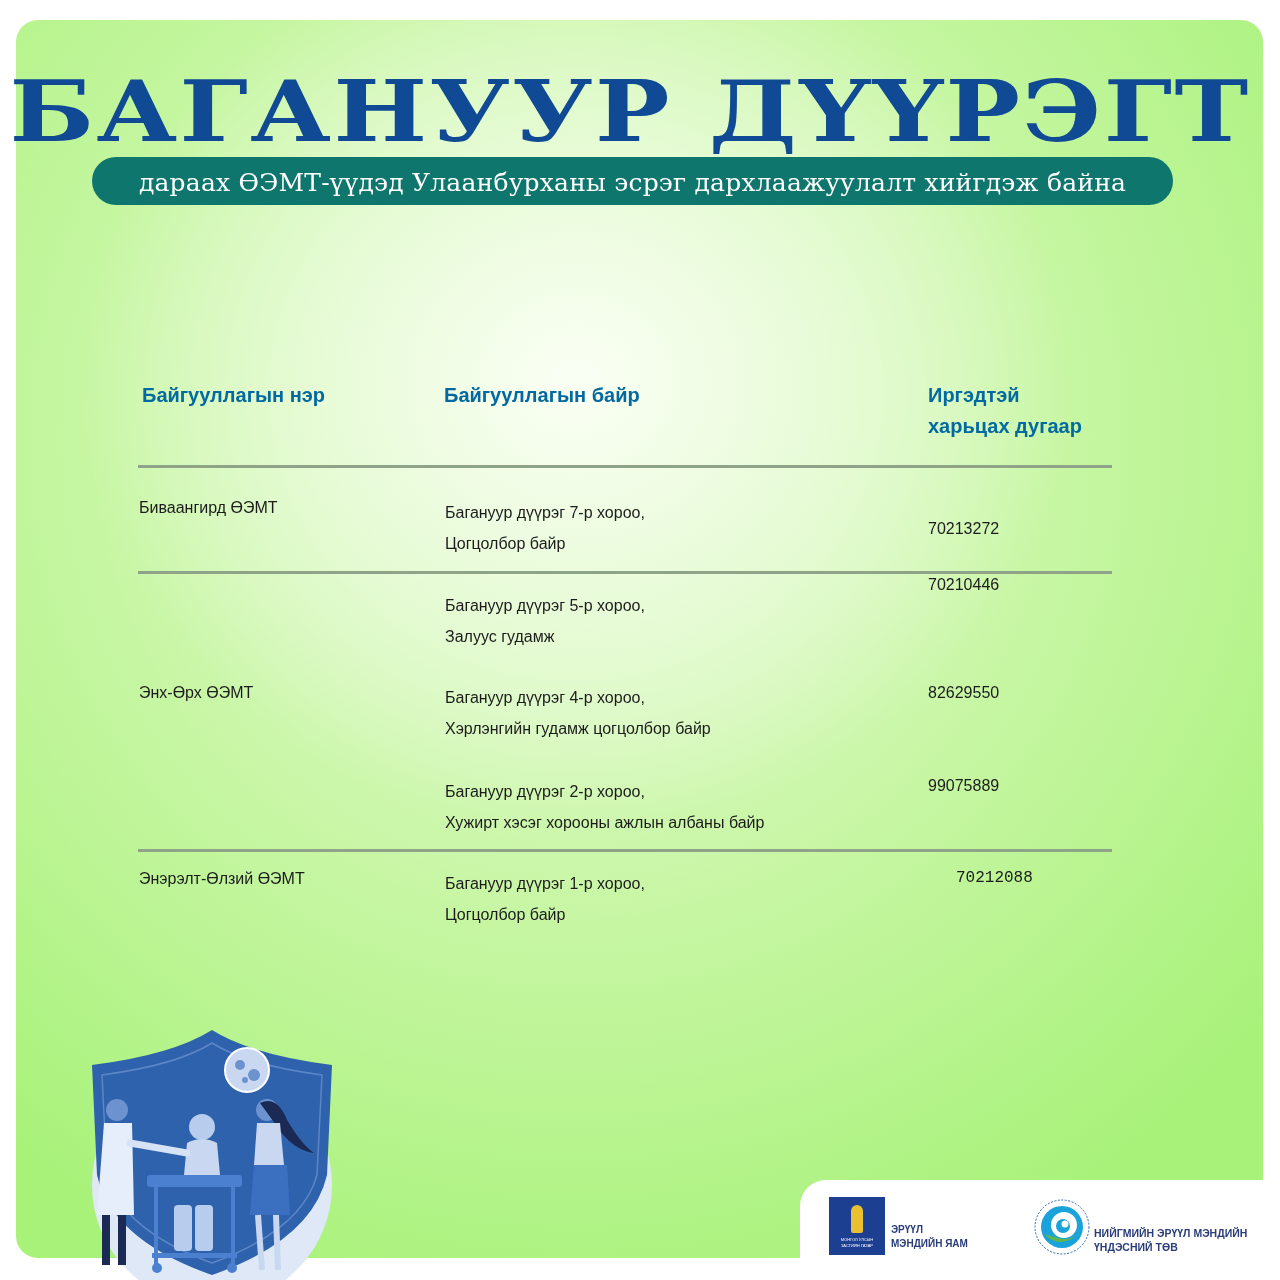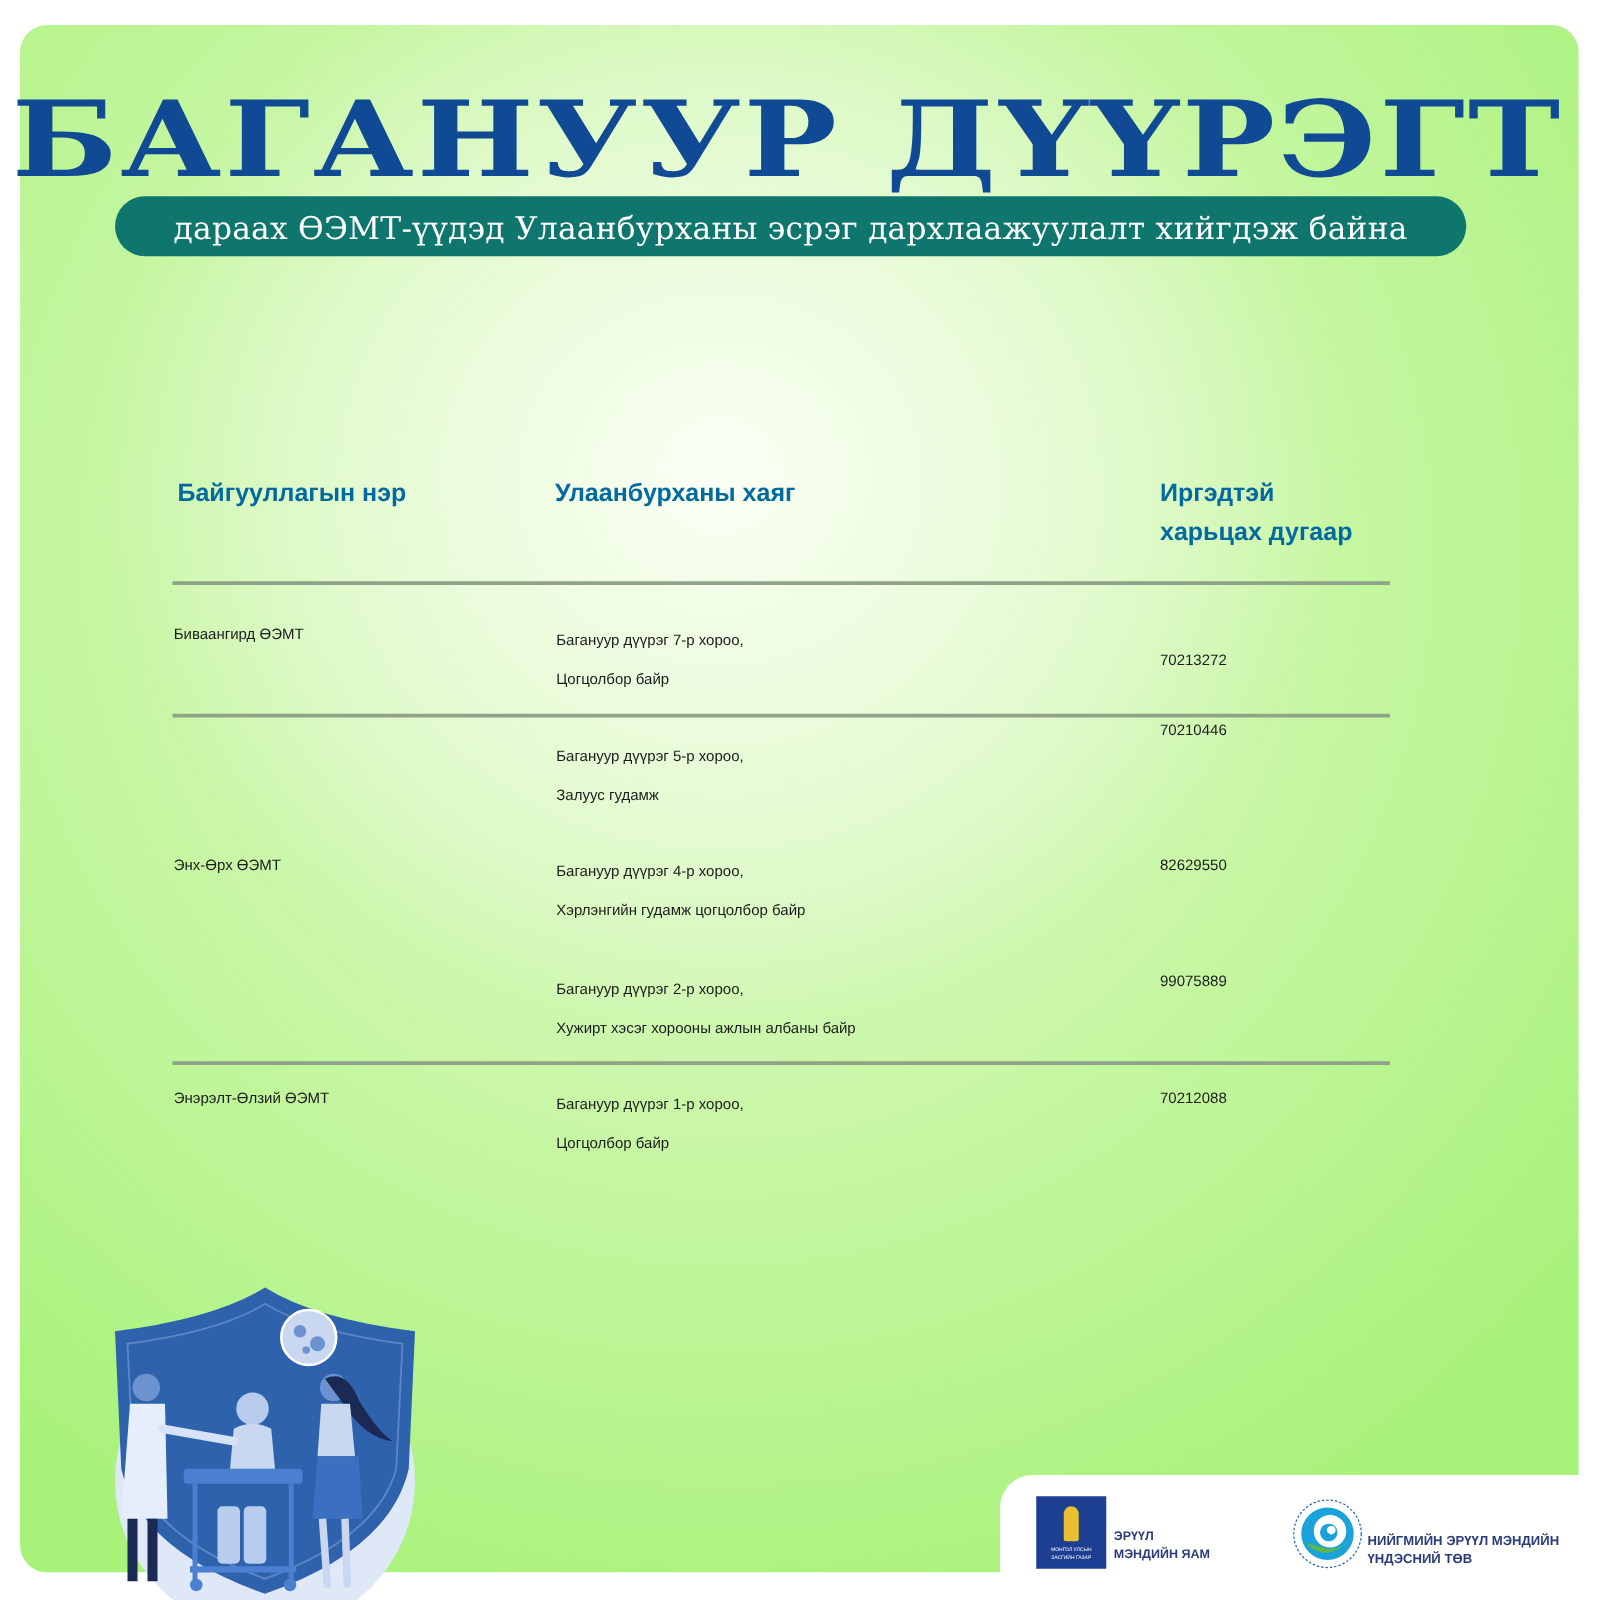--- a/index.html
+++ b/index.html
@@ -32,21 +32,21 @@
   }
   .pill span {
     font-family: "DejaVu Serif", serif; color: #ffffff; font-size: 25px;
     letter-spacing: 0.2px; padding-top: 2px;
   }
 
   .th {
     position: absolute; font-weight: bold; font-size: 20px; color: #0369a1;
     line-height: 32px;
   }
-  .td { position: absolute; font-size: 12px; color: #1c1c1c; line-height: 31px; }
+  .td { position: absolute; font-size: 16px; color: #1c1c1c; line-height: 31px; }
   .divider {
     position: absolute; left: 138px; width: 974px; height: 3px;
     background: #8fa388;
   }
 
   .illustration { position: absolute; left: 62px; top: 1025px; width: 300px; height: 255px; }
   .logo1 { position: absolute; left: 829px; top: 1197px; }
   .logo1-box { position: absolute; left: 0; top: 0; width: 56px; height: 58px; background: #1d3f92; }
   .logo1-text { position: absolute; left: 62px; top: 26px; font-size: 10px; font-weight: bold; color: #2a3d7a; line-height: 14px; white-space: nowrap; }
   .logo2 { position: absolute; left: 1032px; top: 1196px; }
@@ -57,21 +57,21 @@
 
 <div class="card"></div>
 <div class="card-notch"></div>
 
 <div class="title">БАГАНУУР ДҮҮРЭГТ</div>
 <div class="pill">
   <span>дараах ӨЭМТ-үүдэд Улаанбурханы эсрэг дархлаажуулалт хийгдэж байна</span>
 </div>
 
 <div class="th" style="left:142px;top:379px;">Байгууллагын нэр</div>
-<div class="th" style="left:444px;top:379px;">Улаанбурханы хаяг</div>
+<div class="th" style="left:444px;top:379px;">Байгууллагын байр</div>
 <div class="th" style="left:928px;top:379px;">Иргэдтэй</div>
 <div class="th" style="left:928px;top:410px;">харьцах дугаар</div>
 
 <div class="divider" style="top:465px;"></div>
 
 <div class="td" style="left:139px;top:492px;">Биваангирд ӨЭМТ</div>
 <div class="td" style="left:445px;top:497px;">Багануур дүүрэг 7-р хороо,</div>
 <div class="td" style="left:445px;top:528px;">Цогцолбор байр</div>
 <div class="td" style="left:928px;top:513px;">70213272</div>
 
@@ -89,21 +89,21 @@
 
 <div class="td" style="left:445px;top:776px;">Багануур дүүрэг 2-р хороо,</div>
 <div class="td" style="left:445px;top:807px;">Хужирт хэсэг хорооны ажлын албаны байр</div>
 <div class="td" style="left:928px;top:770px;">99075889</div>
 
 <div class="divider" style="top:849px;"></div>
 
 <div class="td" style="left:139px;top:863px;">Энэрэлт-Өлзий ӨЭМТ</div>
 <div class="td" style="left:445px;top:868px;">Багануур дүүрэг 1-р хороо,</div>
 <div class="td" style="left:445px;top:899px;">Цогцолбор байр</div>
-<div class="td" style="left:928px;top:863px;">70212088</div>
+<div class="td" style="left:956px;top:863px;font-family:Liberation Mono, monospace;">70212088</div>
 
 <svg class="illustration" viewBox="0 0 300 255">
   <circle cx="150" cy="160" r="120" fill="#dfe8f7"></circle>
   <path d="M30 40 Q110 30 150 5 Q190 30 270 40 L265 150 Q250 215 150 250 Q50 215 35 150 Z" fill="#2f62ac"></path>
   <path d="M40 50 Q115 40 150 18 Q185 40 260 50 L255 150 Q240 205 150 238 Q60 205 45 150 Z" fill="none" stroke="#5b86c7" stroke-width="1.5"></path>
   <circle cx="185" cy="45" r="22" fill="#c9d8f0" stroke="#ffffff" stroke-width="2"></circle>
   <circle cx="178" cy="40" r="5" fill="#6c92cf"></circle>
     <circle cx="192" cy="50" r="6" fill="#6c92cf"></circle>
     <circle cx="183" cy="55" r="3" fill="#6c92cf"></circle>
 

